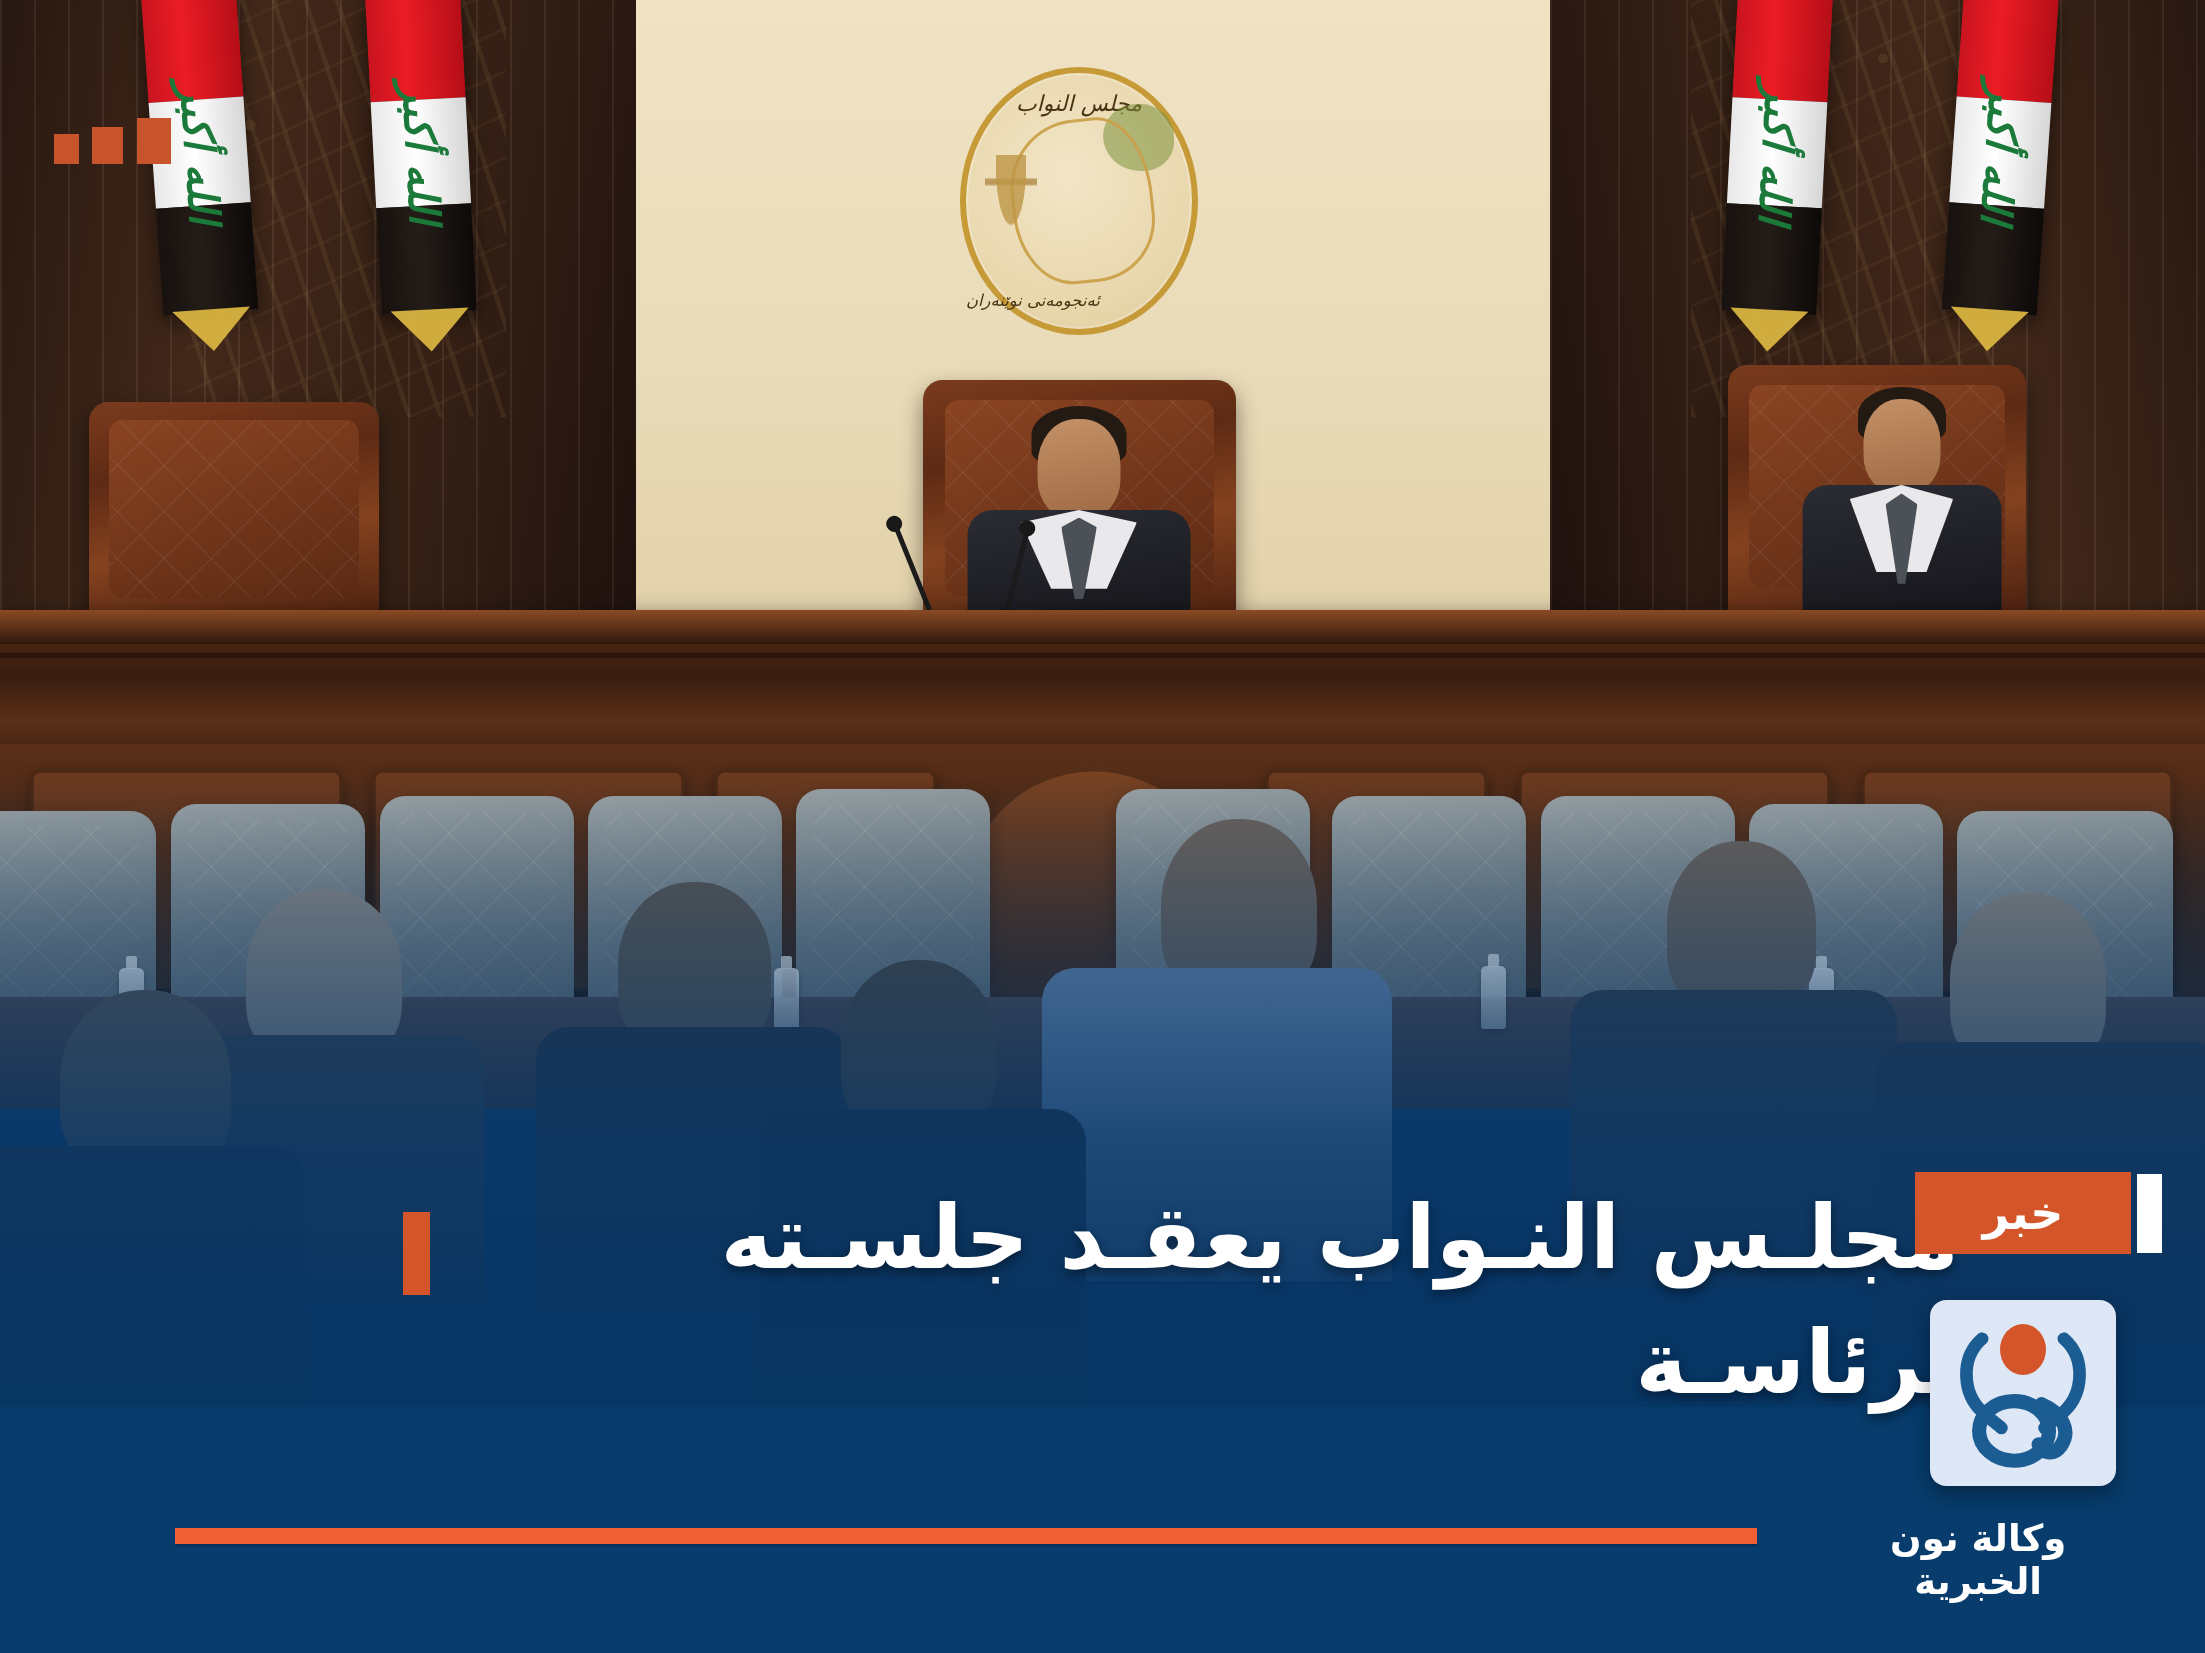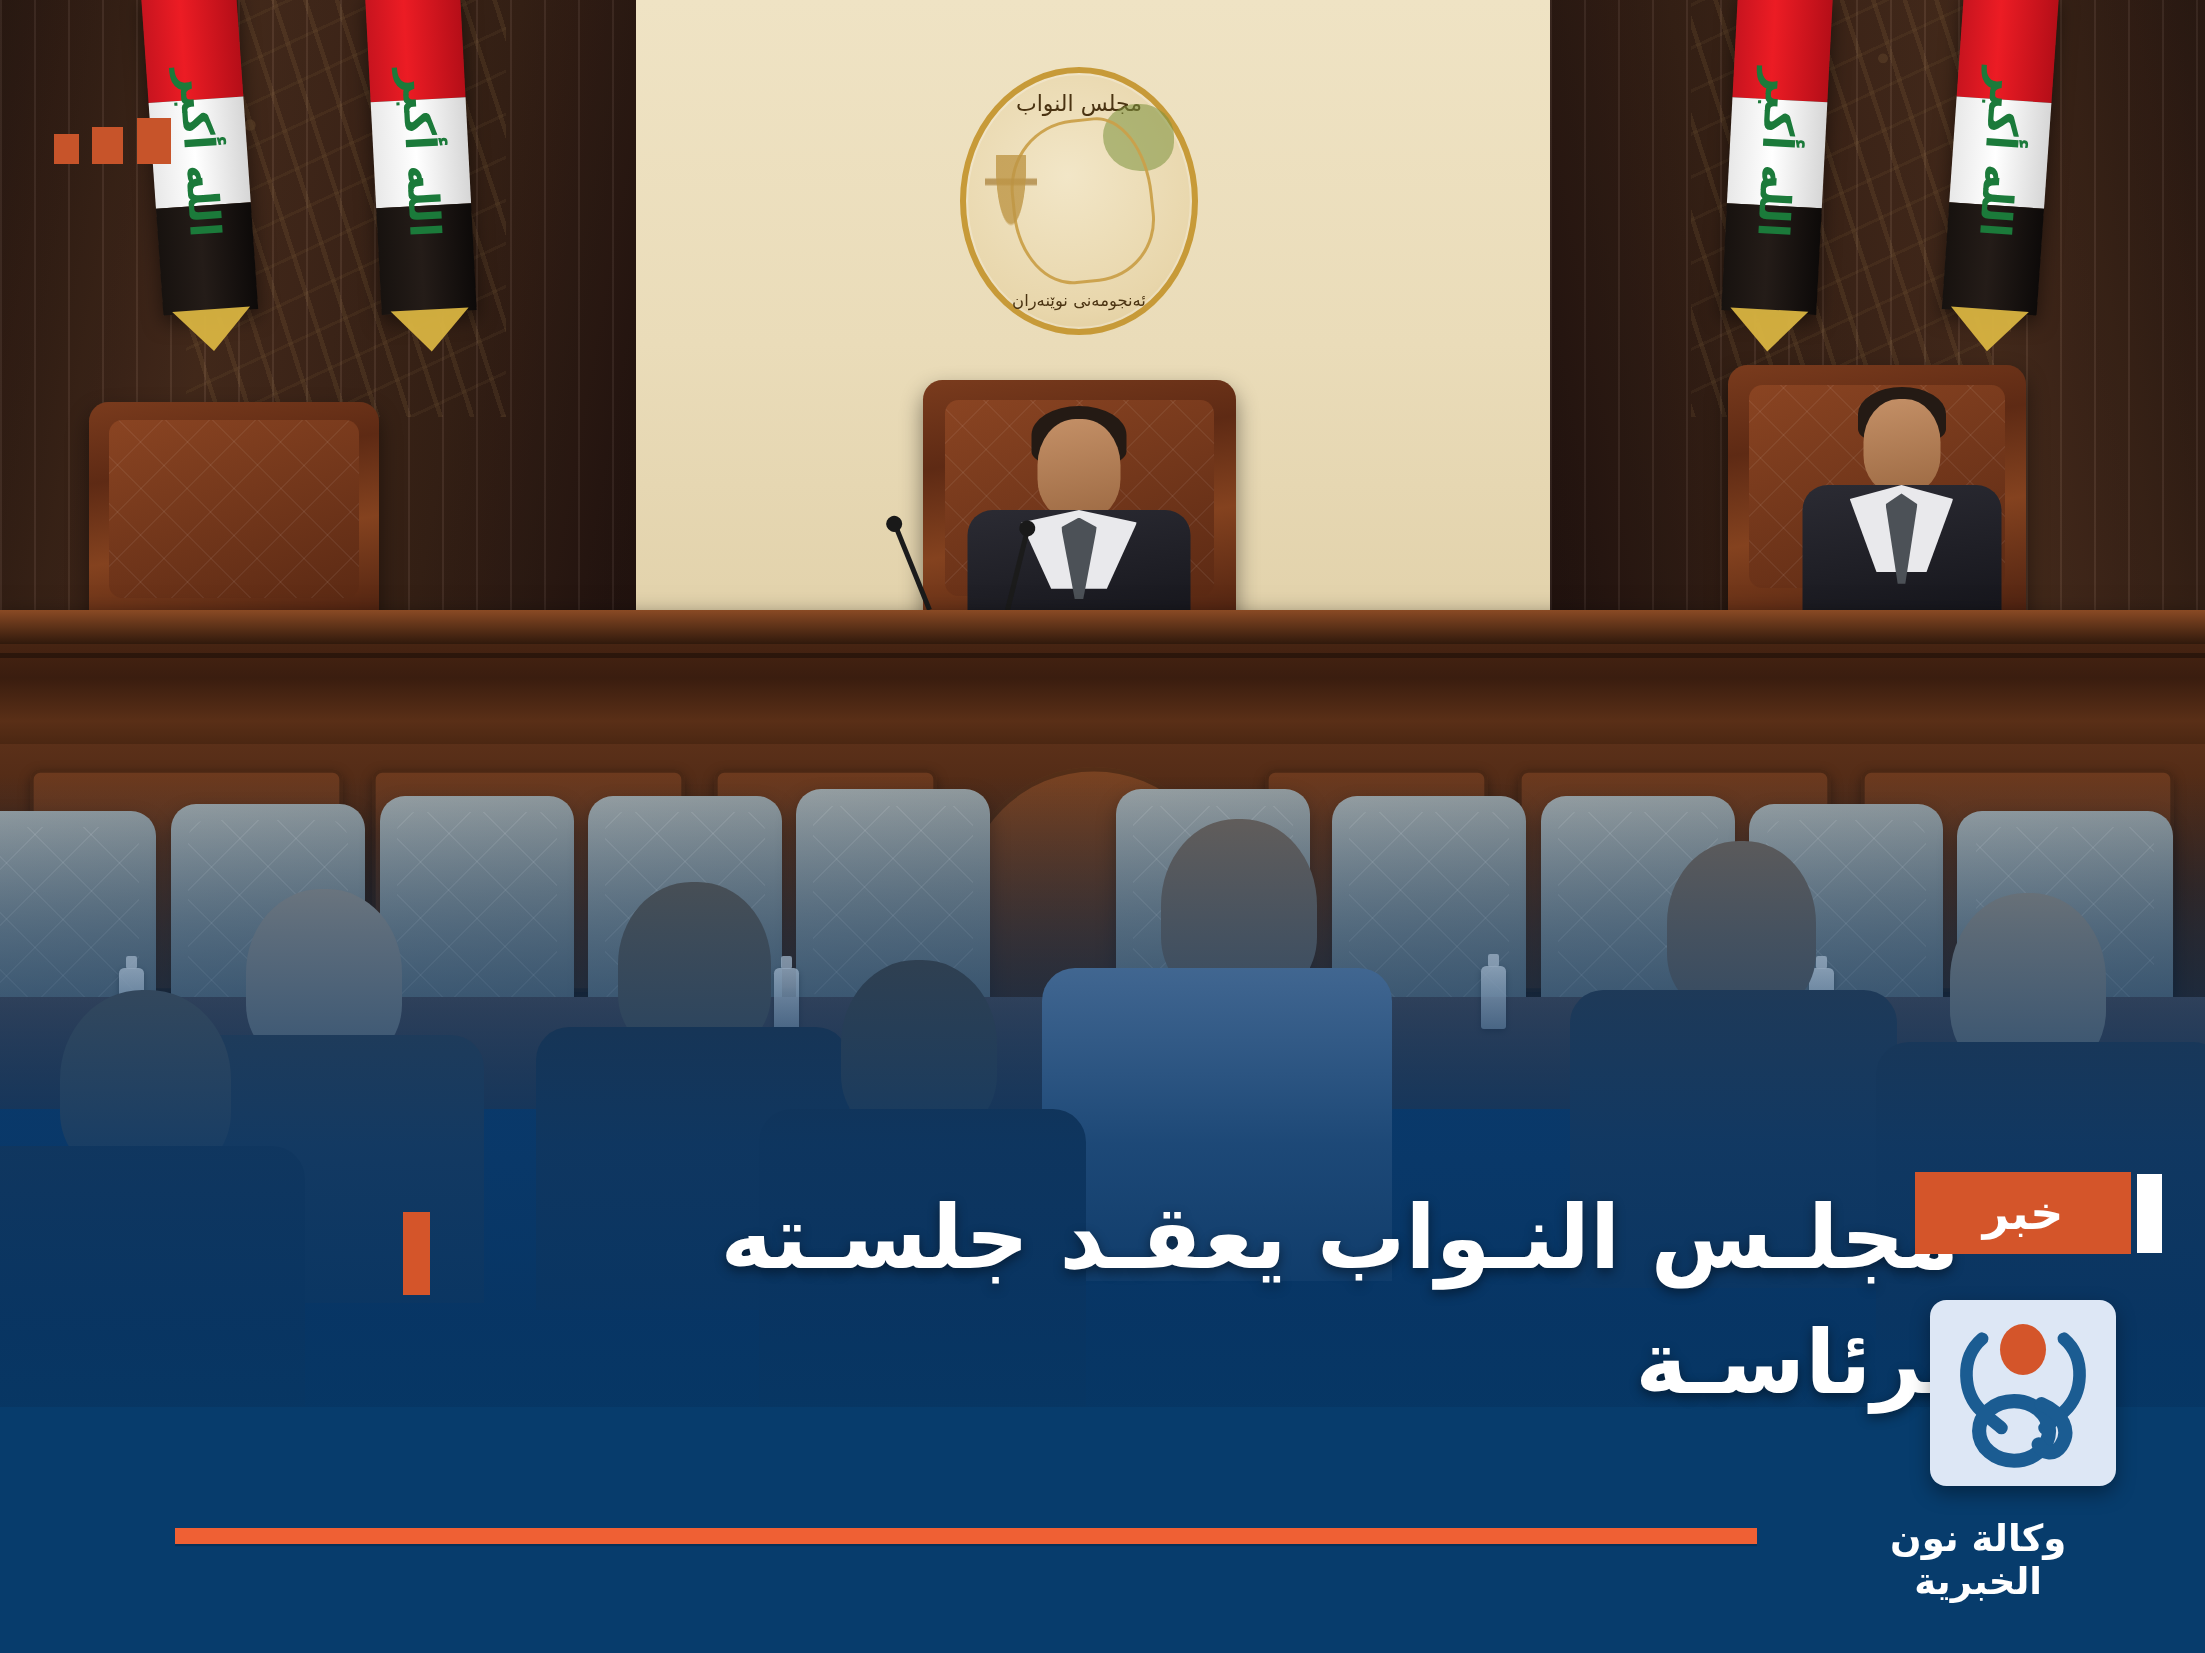--- a/index.html
+++ b/index.html
@@ -7,21 +7,21 @@
   *{box-sizing:border-box;}
   .card{
     position:relative;
     width:2205px;height:1653px;
     overflow:hidden;
     font-family:"DejaVu Sans","Liberation Sans",sans-serif;
     background:#0a3a6b;
   }
 
   
-  .photo{position:absolute;inset:0;overflow:hidden;}
+  .photo{position:absolute;inset:0;overflow:hidden;font-style:italic;}
 
   
   .wall{position:absolute;left:0;top:0;width:100%;height:625px;
         background:
           linear-gradient(180deg,#efe3c4 0%,#eadcb9 55%,#e2d2ab 100%);}
   
   .wood-l{position:absolute;left:0;top:0;width:636px;height:625px;
         background:linear-gradient(100deg,#2d1b13 0%,#4a2d1d 35%,#3a2317 70%,#241410 100%);}
   .wood-r{position:absolute;right:0;top:0;width:655px;height:625px;
         background:linear-gradient(260deg,#2d1b13 0%,#4a2d1d 35%,#3a2317 70%,#241410 100%);}
@@ -45,21 +45,21 @@
       border:3.7px solid #caa04a;border-radius:48% 36% 44% 40%/42% 50% 38% 46%;
       transform:rotate(-6deg);opacity:.95;}
   .emblem .palm{position:absolute;left:19.4px;top:82px;width:52px;height:112px;
       background:
         radial-gradient(ellipse at 50% 10%,rgba(190,150,70,.8) 0 40%,transparent 42%),
         linear-gradient(180deg,transparent 20%,rgba(170,130,60,.75) 22%,rgba(170,130,60,.75) 26%,transparent 28%);}
   .emblem .green{position:absolute;right:18px;top:31px;width:71px;height:67px;
       border-radius:50% 50% 45% 55%;background:rgba(124,146,60,.55);}
   .emblem .t-top{position:absolute;left:0;right:0;top:18px;text-align:center;
       font-size:22px;color:#4a3312;letter-spacing:1.5px;}
-  .emblem .t-bot{position:absolute;left:0;right:0;bottom:19.4px;text-align:center;
+  .emblem .t-bot{position:absolute;left:0;right:0;bottom:19.4px;text-align:left;
       font-size:16.4px;color:#4a3312;letter-spacing:0.7px;}
 
   
   .flag{position:absolute;top:-7.4px;width:95px;height:320px;
       box-shadow:0 7.4px 19.4px rgba(0,0,0,.5);transform-origin:top center;}
   .flag .band{position:absolute;left:0;width:100%;}
   .flag .red{top:0;height:33.3%;background:linear-gradient(90deg,#c8141f,#ec1c24 40%,#b50e18);}
   .flag .wht{top:33.3%;height:33.4%;background:linear-gradient(90deg,#e8e8e8,#fff 45%,#d6d6d6);}
   .flag .blk{top:66.7%;height:33.3%;background:linear-gradient(90deg,#17120f,#241c18 45%,#0d0a09);}
   .flag .takbir{position:absolute;left:50%;top:50%;transform:translate(-50%,-50%);

